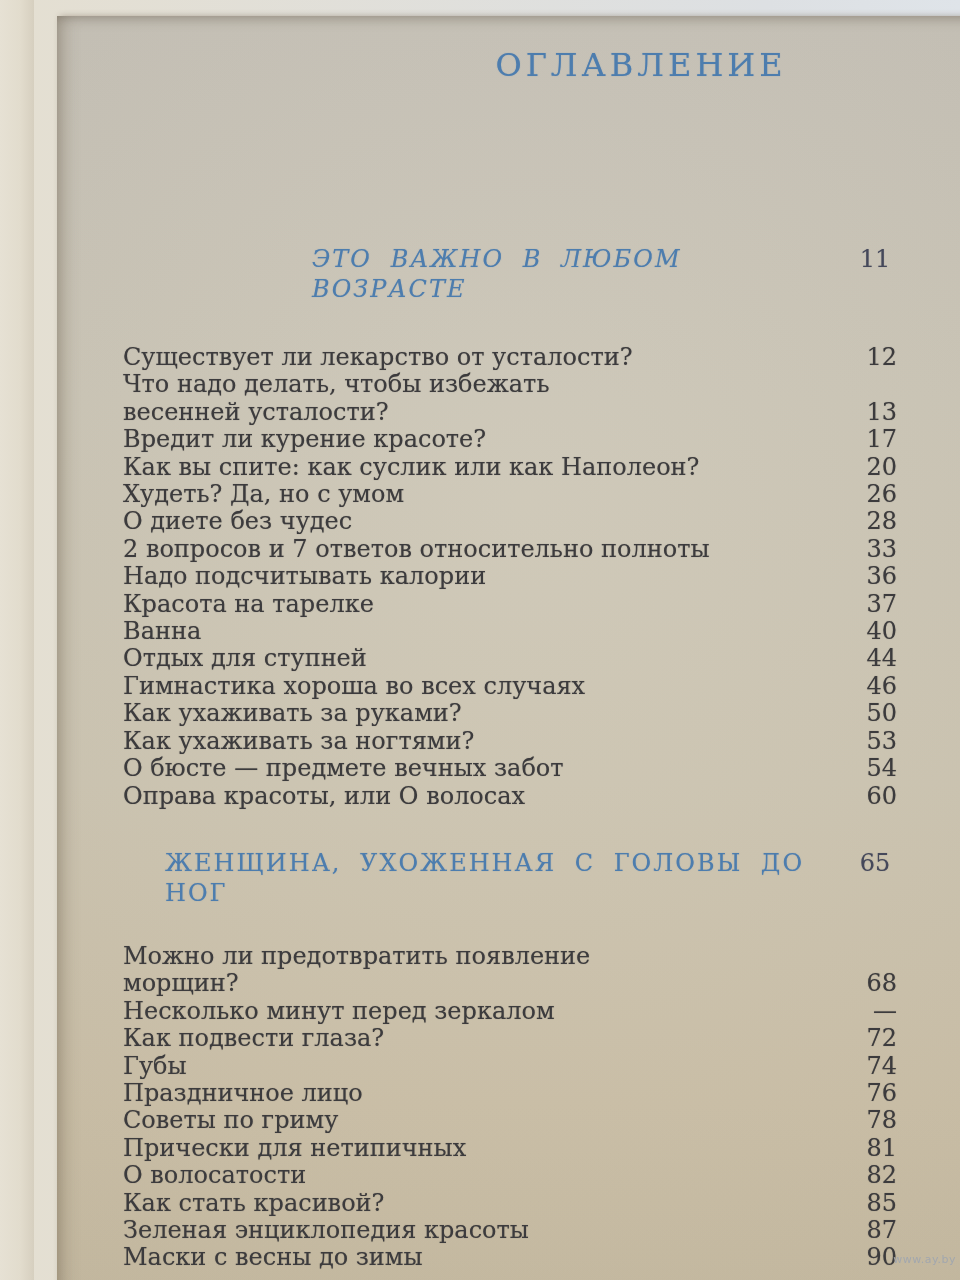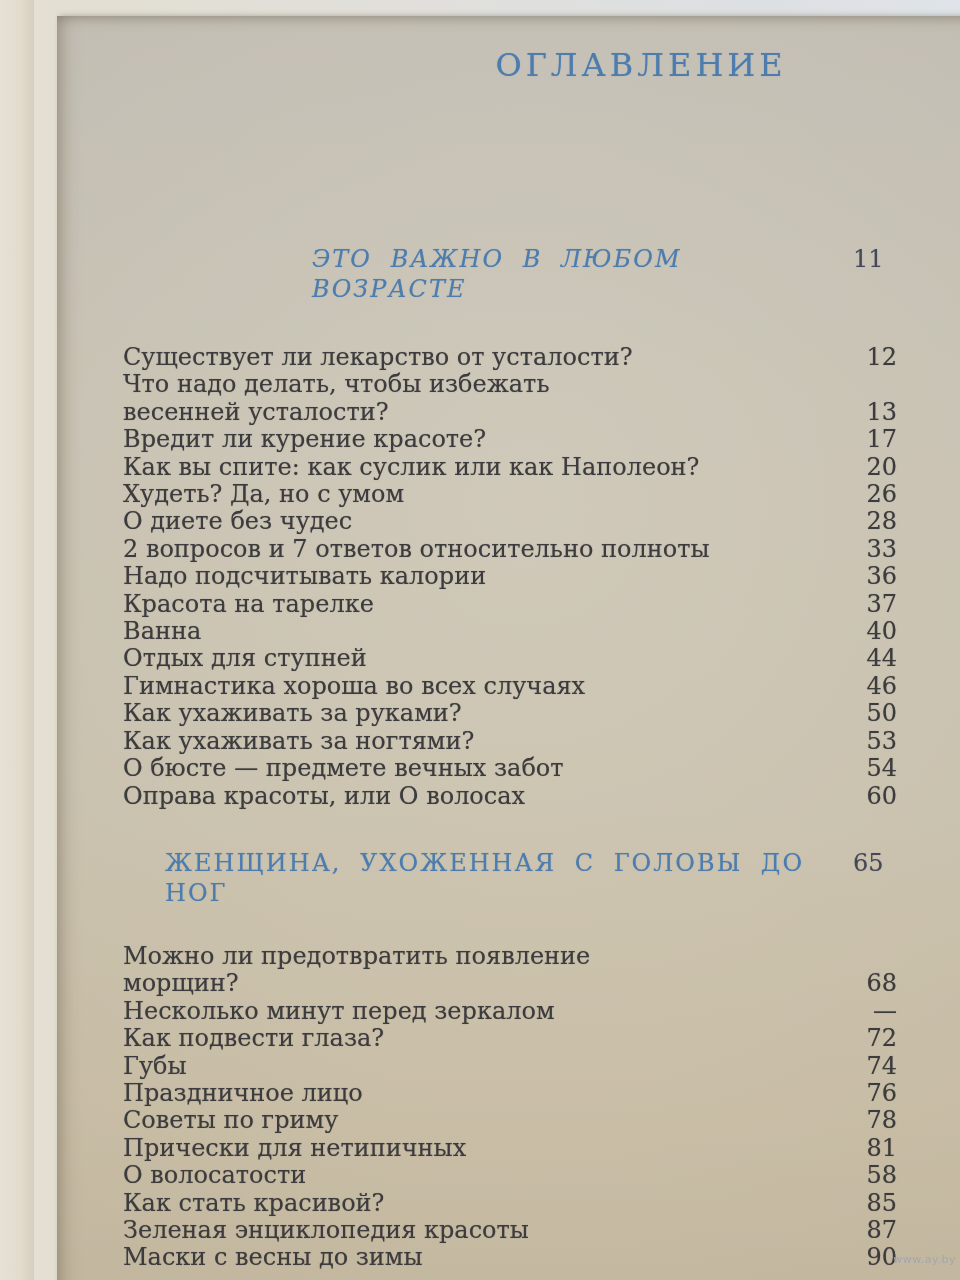--- a/index.html
+++ b/index.html
@@ -50,21 +50,21 @@
   .section-0 .heading-row{margin-top:0;padding-left:189px;}
   .section-1 .heading-row{margin-top:38px;padding-left:42px;}
   .section-0 .entries{margin-top:40px;}
   .section-1 .entries{margin-top:35px;}
   .entry-row{
     display:flex;justify-content:space-between;align-items:center;
     font-size:24px;line-height:27.4px;
     text-shadow:0 0 1px rgba(55,53,52,.45);
   }
   .entry-page{flex:0 0 44px;text-align:right;}
-  .heading-page{flex:0 0 44px;text-align:left;letter-spacing:0;word-spacing:0;
+  .heading-page{flex:0 0 44px;text-align:center;letter-spacing:0;word-spacing:0;
     text-shadow:0 0 1px rgba(70,75,95,.4);}
   .watermark{
     position:absolute;right:4px;bottom:14px;
     font-family:"DejaVu Sans","Liberation Sans",sans-serif;
     font-size:11px;letter-spacing:.5px;
   }
 </style>
 </head>
 <body>
 
@@ -184,21 +184,21 @@
             <div class="entry-row">
               <span class="entry-text" style="color: rgb(60, 59, 61);">Советы по гриму</span>
               <span class="entry-page" style="color: rgb(60, 59, 61);">78</span>
             </div>
             <div class="entry-row">
               <span class="entry-text" style="color: rgb(60, 59, 61);">Прически для нетипичных</span>
               <span class="entry-page" style="color: rgb(60, 59, 61);">81</span>
             </div>
             <div class="entry-row">
               <span class="entry-text" style="color: rgb(60, 59, 61);">О волосатости</span>
-              <span class="entry-page" style="color: rgb(60, 59, 61);">58</span>
+              <span class="entry-page" style="color: rgb(60, 59, 61);">82</span>
             </div>
             <div class="entry-row">
               <span class="entry-text" style="color: rgb(60, 59, 61);">Как стать красивой?</span>
               <span class="entry-page" style="color: rgb(60, 59, 61);">85</span>
             </div>
             <div class="entry-row">
               <span class="entry-text" style="color: rgb(60, 59, 61);">Зеленая энциклопедия красоты</span>
               <span class="entry-page" style="color: rgb(60, 59, 61);">87</span>
             </div>
             <div class="entry-row">

